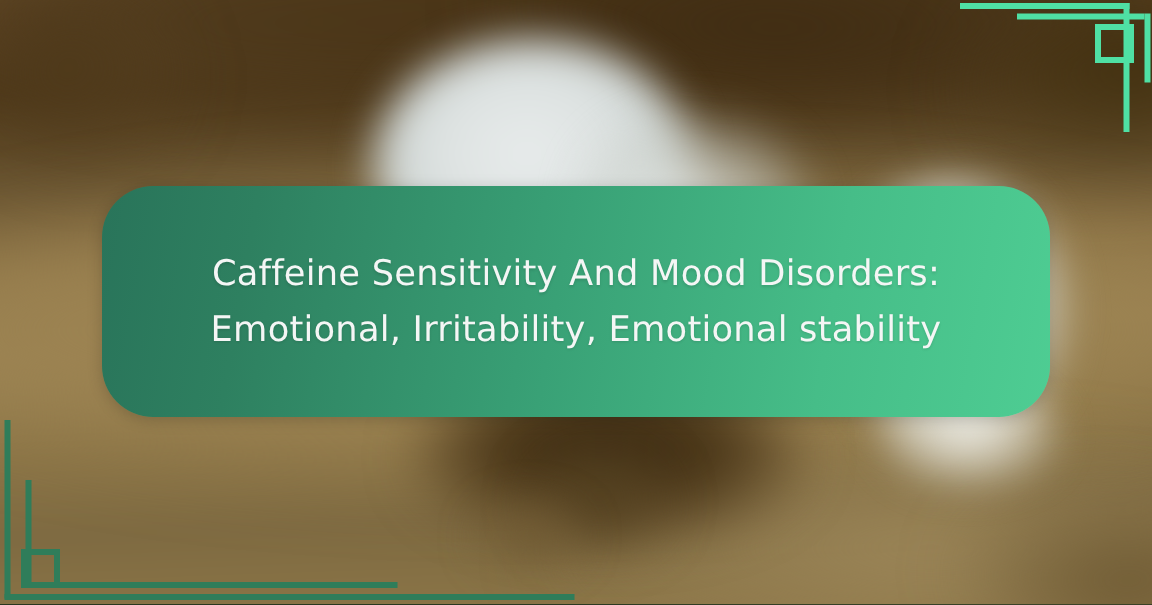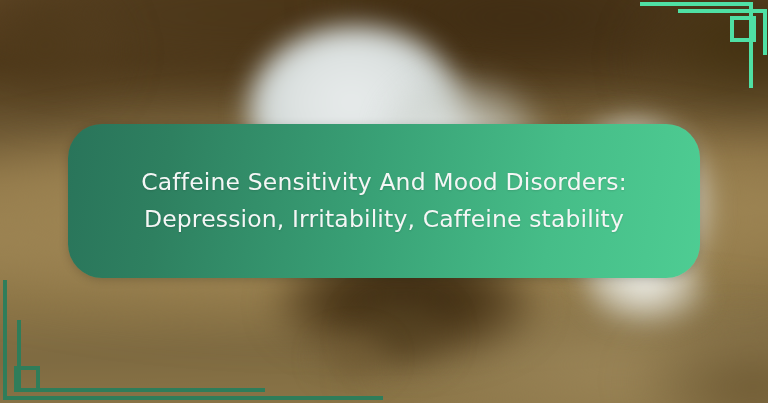--- a/index.html
+++ b/index.html
@@ -197,16 +197,16 @@
   <div>
     <div class="deco deco-dark" style="left:3px; top:280px; width:4px; height:119px;"></div>
     <div class="deco deco-dark" style="left:17px; top:320px; width:4px; height:72px;"></div>
     <div class="deco deco-dark" style="left:3px; top:396px; width:380px; height:4px;"></div>
     <div class="deco deco-dark" style="left:17px; top:388px; width:248px; height:4px;"></div>
     <div class="deco-square-dark" style="left:14px; top:366px; width:18px; height:18px;"></div>
   </div>
 
   <div class="banner">
     <div class="banner-line">Caffeine Sensitivity And Mood Disorders:</div>
-    <div class="banner-line">Depression, Irritability, Caffeine stability</div>
+    <div class="banner-line">Emotional, Irritability, Emotional stability</div>
   </div>
 
 </div>
 
 </body></html>

